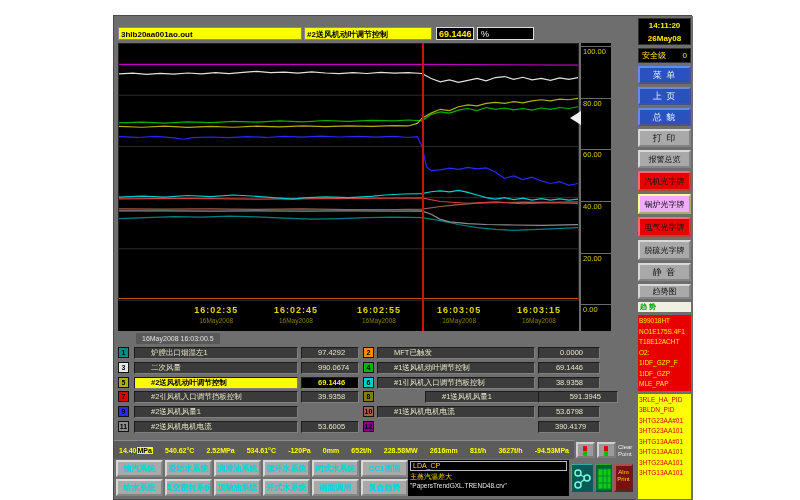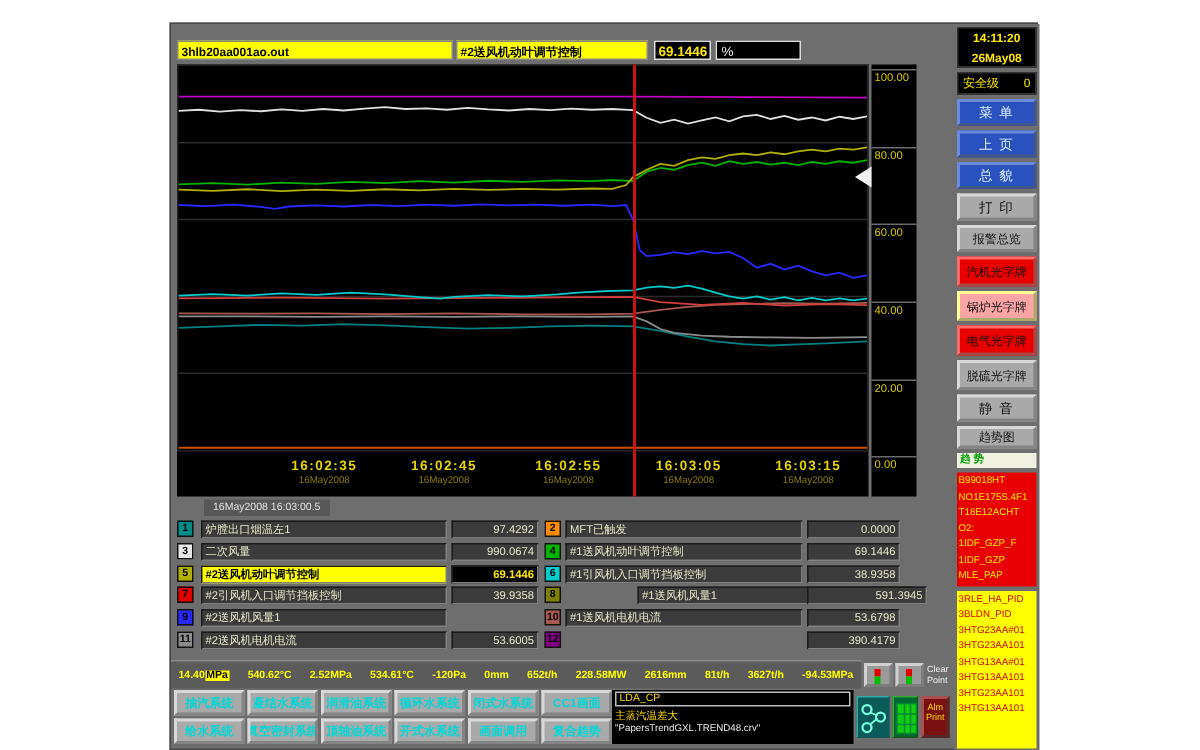--- a/index.html
+++ b/index.html
@@ -33,21 +33,21 @@
   .y-marker { left:456px; top:95px; width:0; height:0; border-top:7px solid transparent;
               border-bottom:7px solid transparent; border-right:11px solid #f0f0f0; }
 
   
   .stamp { left:22px; top:317px; font-size:7px; color:#e0e0e0; background:#585858;
            padding:0 6px; line-height:11px; }
   .lrow { position:absolute; height:13px; }
   .chip { position:absolute; left:0; top:0; width:11px; height:11px; border:1px solid #111;
           color:#000; font-size:7px; font-weight:bold; text-align:center; line-height:10px; }
   .lfield { position:absolute; top:0; height:12px; background:#3b3b3b; color:#e6e6c8;
-            font-size:7.5px; line-height:10px; padding:0 2px; white-space:nowrap; overflow:hidden;
+            font-size:7.5px; line-height:10px; padding:0 16px; white-space:nowrap; overflow:hidden;
             border:1px solid #1c1c1c; border-bottom-color:#808080; border-right-color:#808080; }
   .lval { text-align:right; }
   .sel-label { background:#ffff00 !important; color:#000 !important; font-weight:bold; }
   .sel-val { background:#000 !important; color:#ffe800 !important; font-weight:bold; }
 
   
   .statusbar { left:0; top:424px; width:460px; height:19px; background:#5b5b5b;
                border-top:1px solid #8a8a8a; display:flex; align-items:center;
                justify-content:space-between; padding:0 5px; }
   .sv { color:#ffff00; font-size:7px; font-weight:bold; white-space:nowrap; }
@@ -75,21 +75,21 @@
   .sidebar { left:522px; top:0; width:57px; height:485px; background:#6e6e6e;
              display:flex; flex-direction:column; gap:3px; padding:2px; }
   .sb-clock { height:27px; background:#000; color:#ffe800; font-size:8px; font-weight:bold;
               text-align:center; line-height:13px; border:1px solid #333; }
   .sb-sec { height:15px; background:#000; color:#ffe800; font-size:8px; line-height:13px;
             display:flex; justify-content:space-between; padding:0 3px; border:1px solid #333;}
   .sb-btn { height:18px; flex:none; font-size:9px; letter-spacing:1px; }
   .blue { background:#2a52be; border:2px outset #6a8ade; color:#d8ecff; }
   .gray { background:#a9a9a9; border:2px outset #d8d8d8; color:#111; }
   .redb { background:#e80000; border:2px outset #ff6a6a; color:#111; height:20px;}
-  .yelb { background:#fca5a5; border:2px outset #ffff9a; color:#111; height:20px;}
+  .yelb { background:#f0abfc; border:2px outset #ffff9a; color:#111; height:20px;}
   .sb-list-hdr { height:10px; background:#f0f0e0; color:#00a000; font-size:7px;
                  font-weight:bold; line-height:10px; padding:0 2px; }
   .sb-red { background:#e80000; color:#ffe800; font-size:6.5px; line-height:10.5px;
             padding:1px 1px; white-space:nowrap; overflow:hidden;}
   .sb-yellow { background:#ffff00; color:#d00000; font-size:6.5px; line-height:10.5px;
                padding:1px 1px; flex:1; white-space:nowrap; overflow:hidden;}
 </style>
 </head>
 <body>
 

